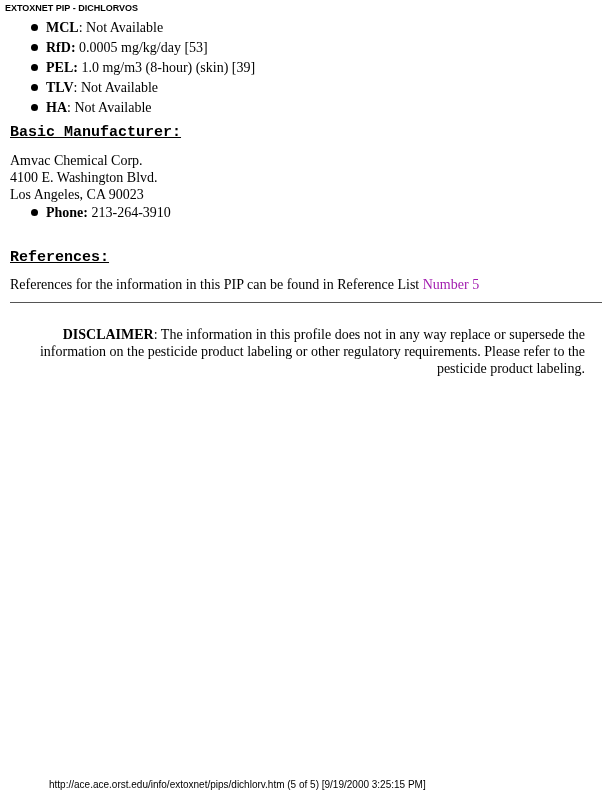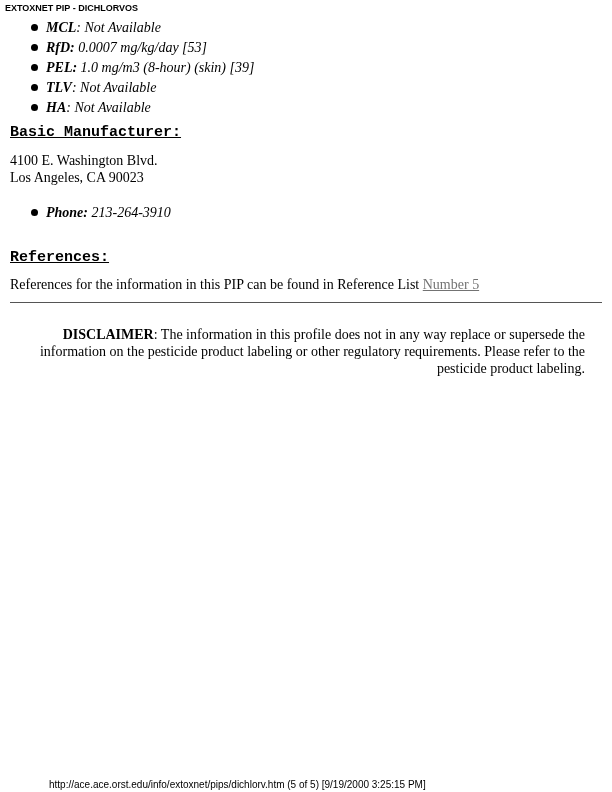--- a/index.html
+++ b/index.html
@@ -1,43 +1,44 @@
 <!DOCTYPE html>
 <html><head>
 <meta charset="utf-8">
 <style>
   html, body { margin:0; padding:0; background:#fff; }
   body { width:612px; height:792px; position:relative; overflow:hidden; color:#000; }
   .hdr { position:absolute; left:5px; top:3px; font-family:"Liberation Sans", sans-serif; font-size:9px;font-weight:bold; }
   .serif { font-family:"Liberation Serif", serif; font-size:14px; line-height:17px; }
-  ul.bul { list-style:none; margin:0; padding:0; position:absolute; left:30px;font-style:italic; }
+  ul.bul { list-style:none; margin:0; padding:0; position:absolute; left:30px; }
   ul.bul li { position:relative; padding-left:16px; height:20px; }
   ul.bul li .dot { position:absolute; left:1px; top:5px; width:7px; height:7px; border-radius:50%; background:#000; }
   .h2 { position:absolute; left:10px; font-family:Liberation Mono, monospace; font-weight:bold; font-size:15px; text-decoration:underline; }
   .addr { position:absolute; left:10px; }
   .para { position:absolute; left:10px; width:575px; }
   .rule { position:absolute; left:10px; width:592px; height:0; border-top:1px solid #555; top:302px; }
-  a.lnk { color:#737373; text-decoration:underline; }
+  a.lnk { color:#a21caf; }
   .footer { position:absolute; left:5px; top:779px; font-family:"Liberation Sans", sans-serif; font-size:10px;margin-left:44px; }
 </style>
 </head>
 <body>
 
 <div class="hdr">EXTOXNET PIP - DICHLORVOS</div>
 
 <ul class="bul serif" style="top:19px;">
   <li><span class="dot"></span><b>MCL</b><span>: </span><span>Not Available</span></li>
-  <li><span class="dot"></span><b>RfD:</b><span> </span><span>0.0007 mg/kg/day [53]</span></li>
+  <li><span class="dot"></span><b>RfD:</b><span> </span><span>0.0005 mg/kg/day [53]</span></li>
   <li><span class="dot"></span><b>PEL:</b><span> </span><span>1.0 mg/m3 (8-hour) (skin) [39]</span></li>
   <li><span class="dot"></span><b>TLV</b><span>: </span><span>Not Available</span></li>
   <li><span class="dot"></span><b>HA</b><span>: </span><span>Not Available</span></li>
 </ul>
 
 <div class="h2" style="top:124px;">Basic Manufacturer:</div>
 <div class="addr serif" style="top:152px;">
+  <div>Amvac Chemical Corp.</div>
   <div>4100 E. Washington Blvd.</div>
   <div>Los Angeles, CA 90023</div>
 </div>
 <ul class="bul serif" style="top:204px;">
   <li><span class="dot"></span><b>Phone:</b> <span>213-264-3910</span></li>
 </ul>
 
 <div class="h2" style="top:249px;">References:</div>
 <div class="para serif" style="top:276px;"><span>References for the information in this PIP can be found in Reference List </span><a class="lnk">Number 5</a></div>
 

